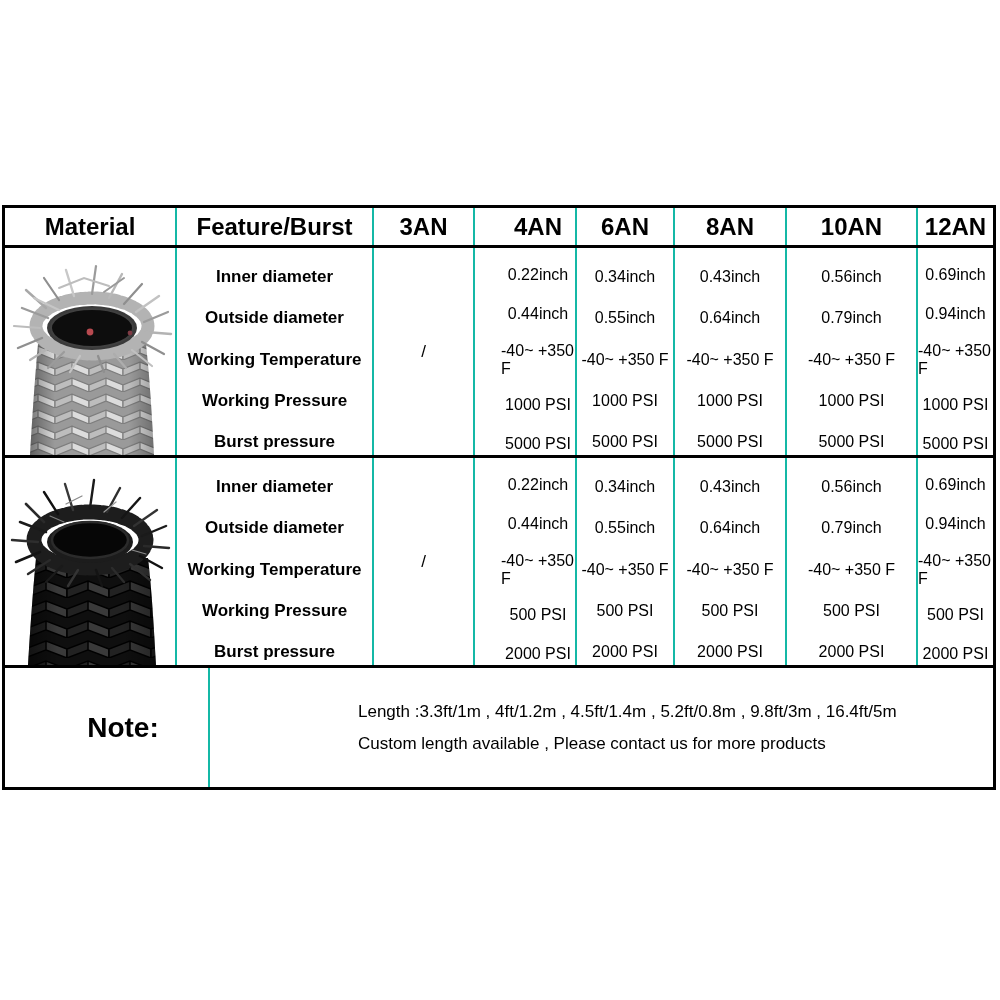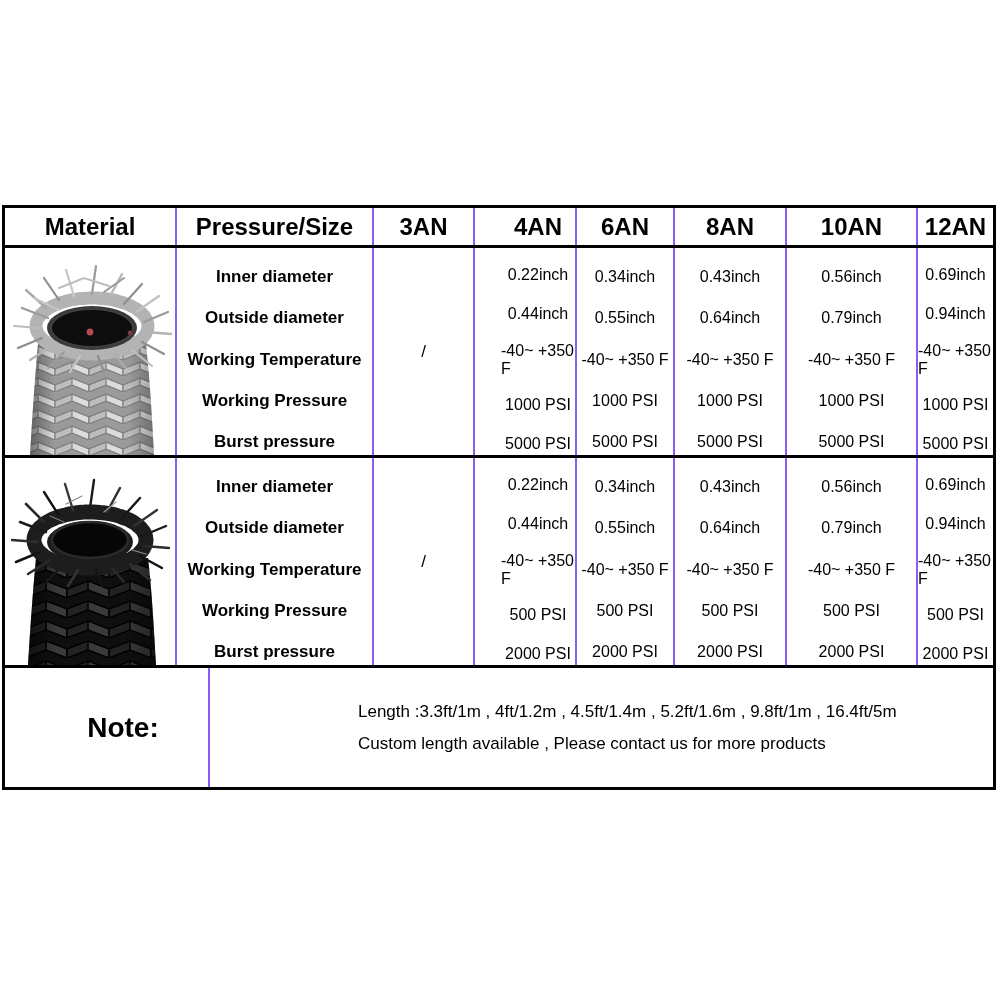--- a/index.html
+++ b/index.html
@@ -11,21 +11,21 @@
   .spec-table{
     position:absolute;left:2px;top:205px;width:994px;height:585px;
     border:3px solid #000;box-sizing:border-box;
     display:flex;flex-direction:column;background:#fff;
   }
   .t-row{display:flex;border-bottom:3px solid #000;box-sizing:border-box;}
   .t-row:last-child{border-bottom:none;}
   .row-header{height:40px;}
   .row-section{height:210px;}
   .row-note{flex:1;padding-left:33px;}
-  .cell{border-right:2px solid #8b5cf6;box-sizing:border-box;overflow:hidden;
+  .cell{border-right:2px solid #14b8a6;box-sizing:border-box;overflow:hidden;
         display:flex;flex-direction:column;}
   .cell:last-child{border-right:none;}
   .c0{width:172px;}
   .c1{width:197px;}
   .c2{width:101px;}
   .c3{width:102px;padding-left:26px;}
   .c4{width:98px;}
   .c5{width:112px;}
   .c6{width:131px;}
   .c7{flex:1;}
@@ -45,21 +45,21 @@
 </head>
 <body>
 
 <div class="spec-table">
 
   <div class="t-row row-header">
     <div class="cell c0 hcell">
         <span>Material</span>
       </div>
     <div class="cell c1 hcell">
-        <span>Pressure/Size</span>
+        <span>Feature/Burst</span>
       </div>
     <div class="cell c2 hcell">
         <span>3AN</span>
       </div>
     <div class="cell c3 hcell">
         <span>4AN</span>
       </div>
     <div class="cell c4 hcell">
         <span>6AN</span>
       </div>
@@ -281,18 +281,18 @@
       <div class="sub val">500 PSI</div>
       <div class="sub val">2000 PSI</div>
     </div>
   </div>
 
   <div class="t-row row-note">
     <div class="cell c0 note-label-cell">
         <span>Note:</span>
       </div>
     <div class="cell c7 note-body-cell">
-      <div class="note-line">Length :3.3ft/1m , 4ft/1.2m , 4.5ft/1.4m , 5.2ft/1.6m , 9.8ft/1m , 16.4ft/5m</div>
+      <div class="note-line">Length :3.3ft/1m , 4ft/1.2m , 4.5ft/1.4m , 5.2ft/0.8m , 9.8ft/3m , 16.4ft/5m</div>
       <div class="note-line">Custom length available , Please contact us for more products</div>
     </div>
   </div>
 
 </div>
 
 </body></html>

